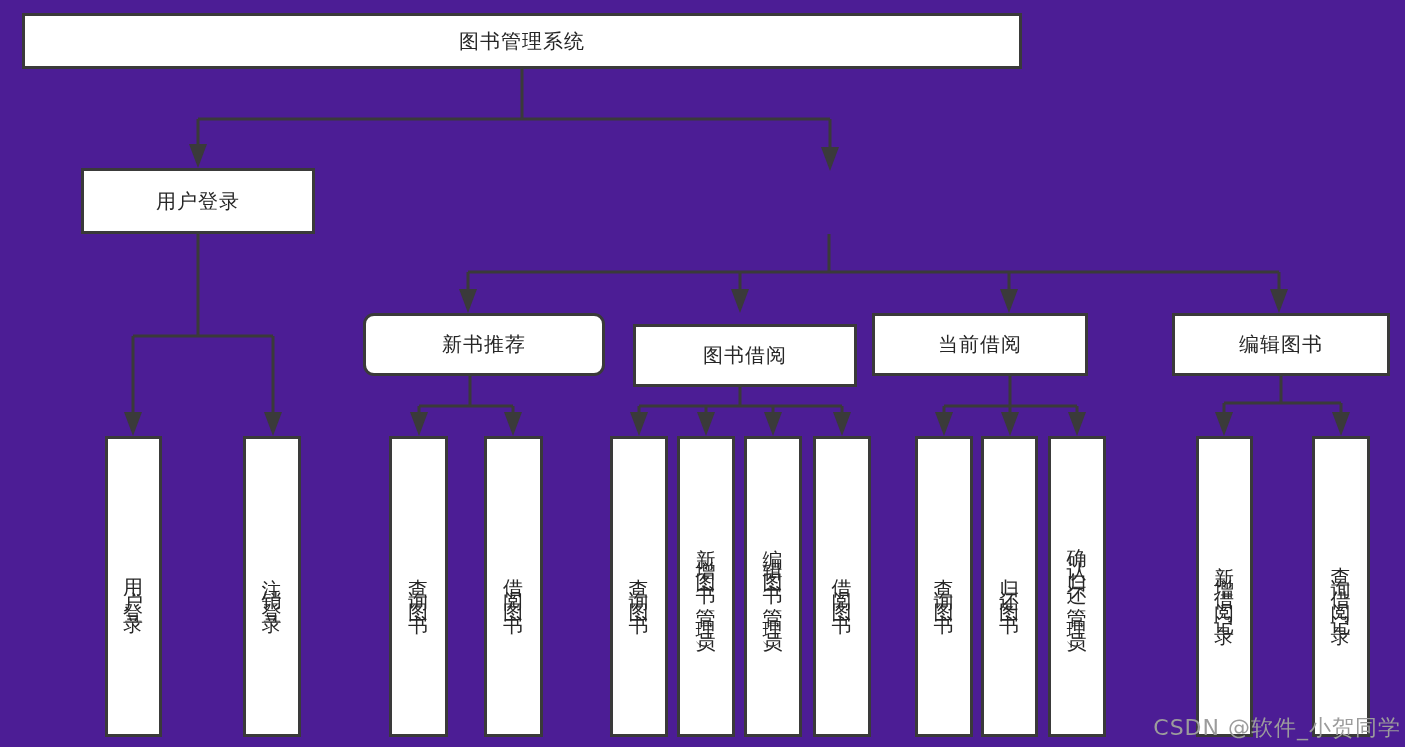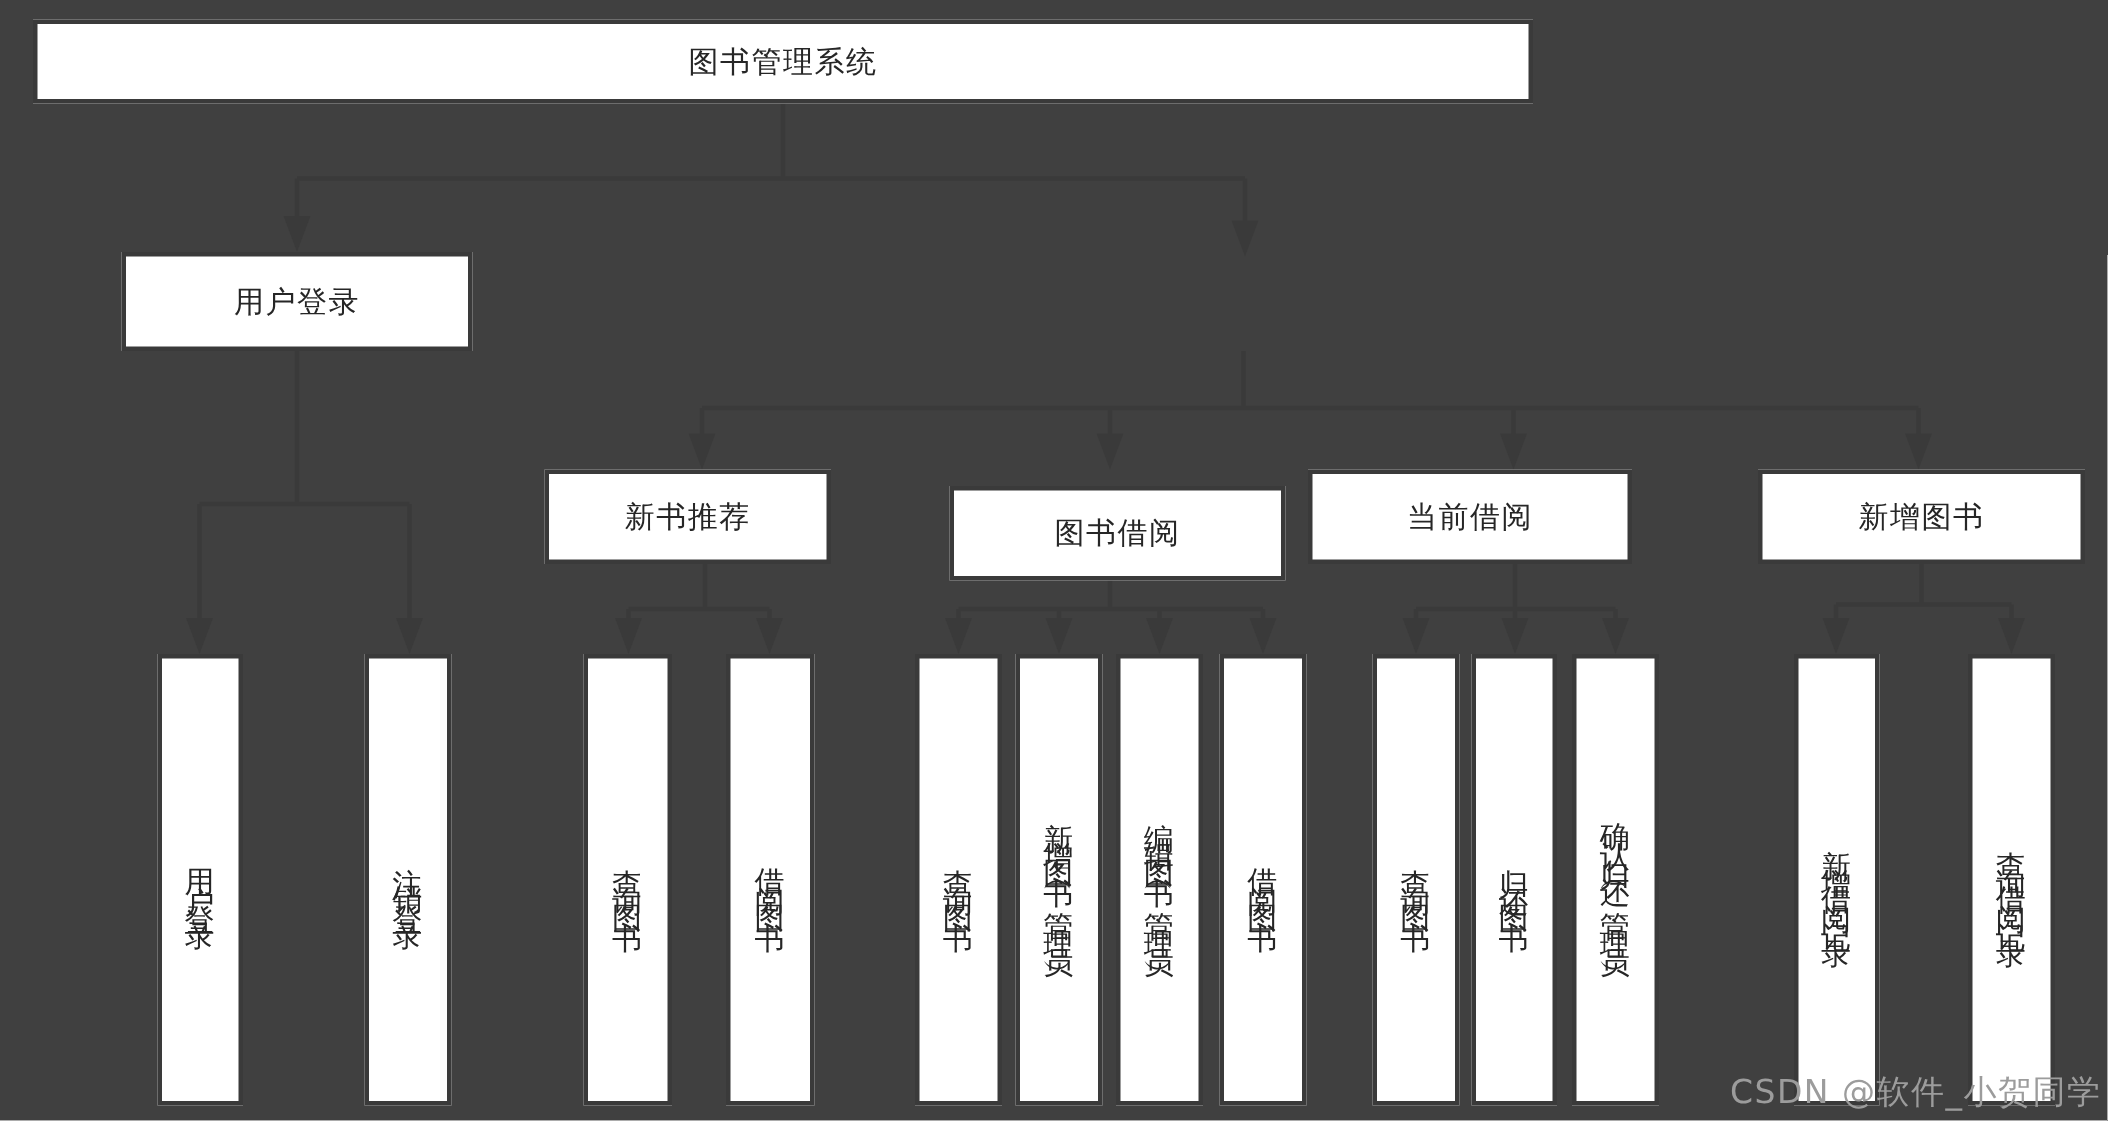--- a/index.html
+++ b/index.html
@@ -1,18 +1,18 @@
 <!DOCTYPE html>
 <html><head>
 <meta charset="utf-8">
 <style>
   html,body{margin:0;padding:0;background:#ffffff;}
   body{font-family:"DejaVu Sans","Liberation Sans",sans-serif;}
   .canvas{
-    position:relative;width:1405px;height:747px;background:#404040;overflow:hidden;
+    position:relative;width:1405px;height:747px;background:#4c1d95;overflow:hidden;
   }
   .wires{position:absolute;left:0;top:0;width:1405px;height:747px;}
   .box{
     position:absolute;background:#ffffff;border:3px solid #3a3a3a;
     box-sizing:border-box;display:flex;align-items:center;justify-content:center;
     color:#262626;
   }
   .box.h .label{font-size:20px;letter-spacing:1px;white-space:nowrap;}
   .box.v .label{
     writing-mode:vertical-lr;text-orientation:mixed;
@@ -69,31 +69,31 @@
   </svg>
 
   <div class="box h" style="left:22px;top:13px;width:1000px;height:56px;">
     <span class="label">图书管理系统</span>
   </div>
 
   <div class="box h" style="left:81px;top:168px;width:234px;height:66px;">
     <span class="label">用户登录</span>
   </div>
 
-  <div class="box h" style="left:363px;top:313px;width:191px;height:63px;">
+  <div class="box h" style="left:363px;top:313px;width:242px;height:63px;border-radius:11px;">
     <span class="label">新书推荐</span>
   </div>
   <div class="box h" style="left:633px;top:324px;width:224px;height:63px;">
     <span class="label">图书借阅</span>
   </div>
   <div class="box h" style="left:872px;top:313px;width:216px;height:63px;">
     <span class="label">当前借阅</span>
   </div>
   <div class="box h" style="left:1172px;top:313px;width:218px;height:63px;">
-    <span class="label">新增图书</span>
+    <span class="label">编辑图书</span>
   </div>
 
   <div class="box v" style="left:105px;top:436px;width:57px;height:301px;">
     <span class="label">用户登录</span>
   </div>
   <div class="box v" style="left:243px;top:436px;width:58px;height:301px;">
     <span class="label">注销登录</span>
   </div>
 
   <div class="box v" style="left:389px;top:436px;width:59px;height:301px;">

